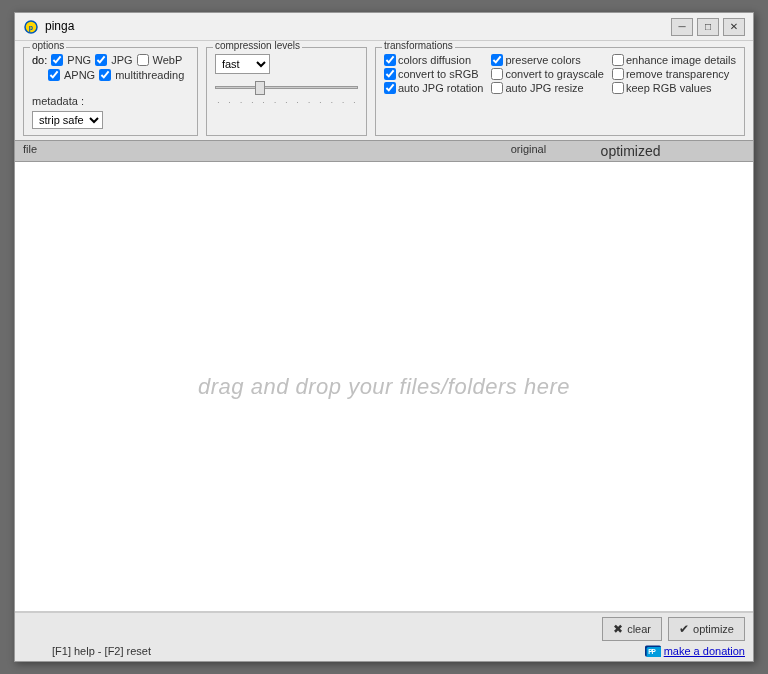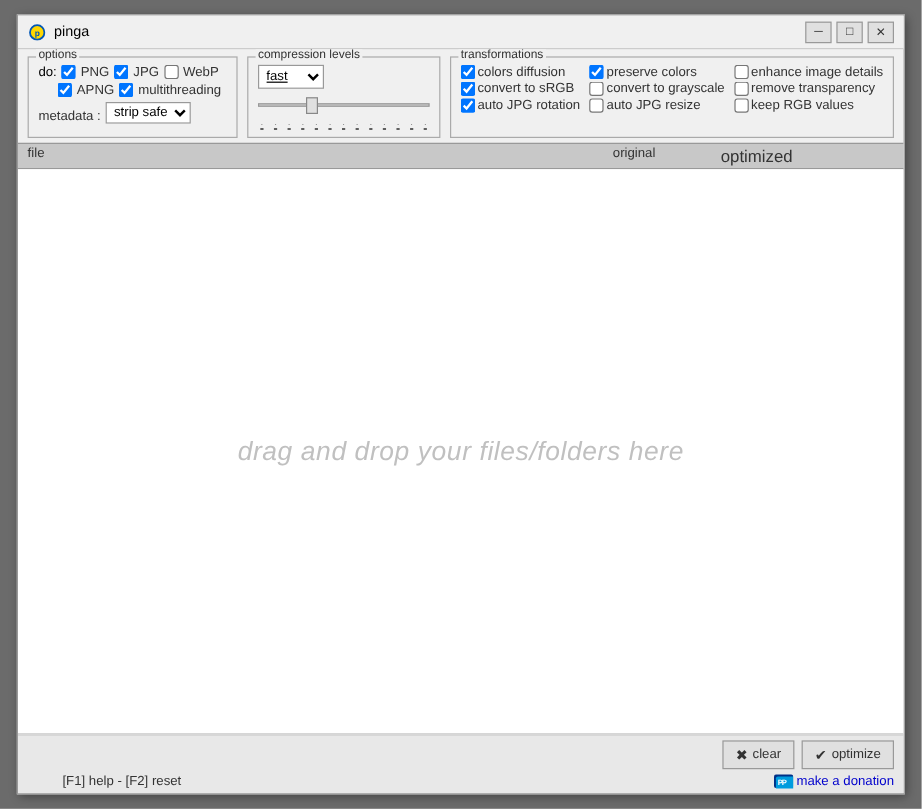--- a/index.html
+++ b/index.html
@@ -94,21 +94,21 @@
       position: absolute;
       top: -8px;
       left: 6px;
       background: #f0f0f0;
       padding: 0 2px;
       font-size: 10px;
       color: #333;
     }
 
     .options-panel { width: 175px; }
-    .compression-panel { width: 161px; text-decoration: underline; }
+    .compression-panel { width: 161px; }
     .transformations-panel { flex: 1; }
 
     .options-row {
       display: flex;
       align-items: center;
       margin-bottom: 3px;
       gap: 4px;
     }
     .options-row label {
       display: flex;
@@ -118,23 +118,24 @@
       color: #333;
       justify-content: space-between;
     }
     .options-row input[type="checkbox"] {
       margin: 0;
       width: 12px;
       height: 12px;
     }
     .metadata-row {
       display: flex;
-      align-items: flex-end;
-      gap: 4px;
-      margin-top: 4px;
+      align-items: flex-start;
+      gap: 4px;
+      margin-top: 14px;
+      flex-direction: column;
     }
     .metadata-label { color: #333; }
     .metadata-select {
       font-size: 11px;
       border: 1px solid #999;
       background: #fff;
       padding: 0 2px;
       height: 18px;
     }
 
@@ -271,20 +272,21 @@
       align-items: center;
     }
     .help-text {
       font-size: 11px;
       color: #333;
       padding-left: 29px;
     }
     .donation-link {
       font-size: 11px;
       color: #0000cc;
+      text-decoration: underline;
       cursor: pointer;
       display: flex;
       align-items: center;
       gap: 3px;
       padding-left: 44px;
     }
     .paypal-icon {
       width: 16px;
       height: 12px;
       display: inline-flex;

